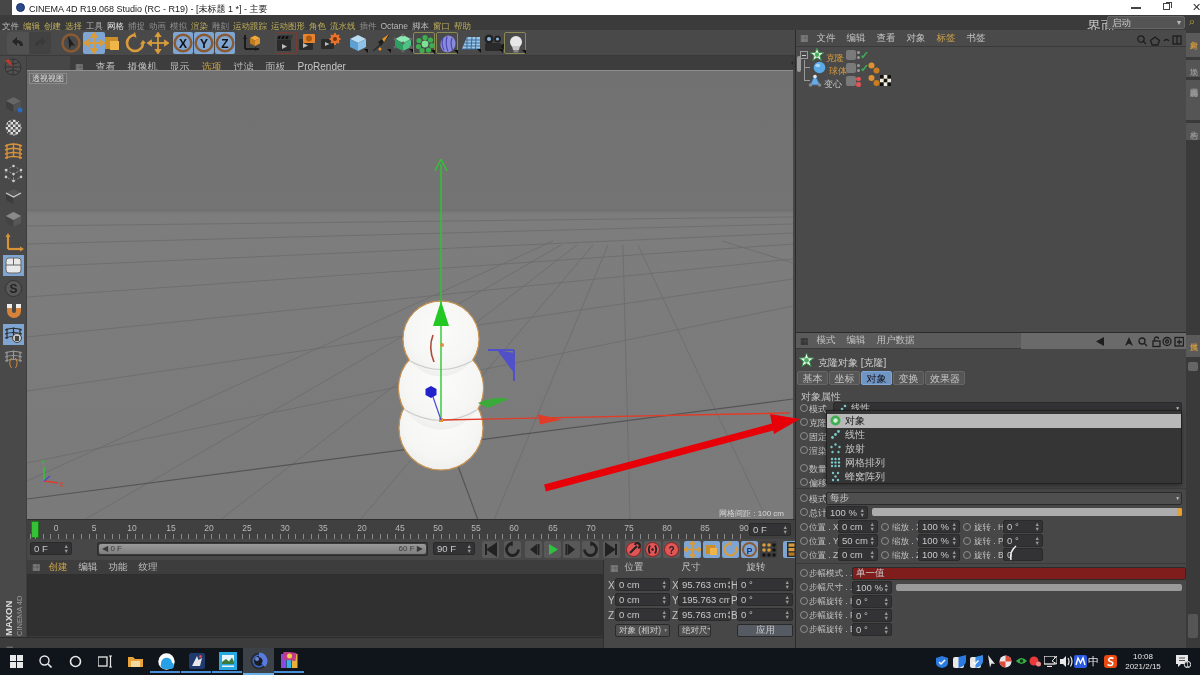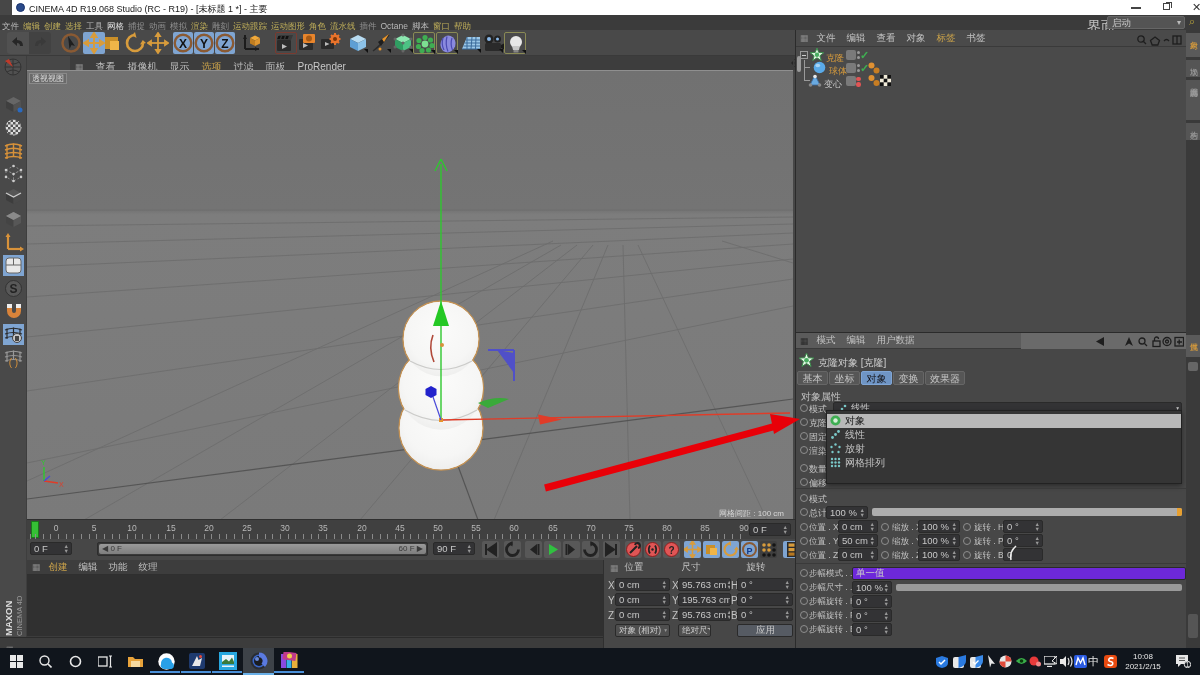--- a/index.html
+++ b/index.html
@@ -766,24 +766,34 @@
             <circle cx="5.5" cy="2" r="1.2"></circle>
             <circle cx="9" cy="2" r="1.2"></circle>
             <circle cx="2" cy="5.5" r="1.2"></circle>
             <circle cx="5.5" cy="5.5" r="1.2"></circle>
             <circle cx="9" cy="5.5" r="1.2"></circle>
             <circle cx="2" cy="9" r="1.2"></circle>
             <circle cx="5.5" cy="9" r="1.2"></circle>
             <circle cx="9" cy="9" r="1.2"></circle>
           </g>
         </svg>网格排列</div>
+  <div class="abs" style="left:0;top:59px;width:354px;height:14px;color:#c3c3c3;font-size:10px;line-height:14px"><svg width="11" height="11" style="vertical-align:-2px;margin:0 4px 0 3px">
+          <g fill="#7ac8c8">
+            <circle cx="3" cy="2" r="1.2"></circle>
+            <circle cx="8" cy="2" r="1.2"></circle>
+            <circle cx="5.5" cy="5.5" r="1.2"></circle>
+            <circle cx="3" cy="9" r="1.2"></circle>
+            <circle cx="8" cy="9" r="1.2"></circle>
+          </g>
+        </svg>蜂窝阵列</div>
  </div>
  <div class="abs" style="left:0;top:155px;width:391px;height:1px;background:#3a3a3a"></div>
  <div class="amdot" style="top:161px"></div>
     <div class="amlab" style="top:160px">模式</div>
+ <div class="fld" style="left:30px;top:159px;width:356px;background:#4f4f4f">每步<span class="spin" style="color:#c8c8c8">▾</span></div>
  <div class="amdot" style="top:175px"></div>
     <div class="amlab" style="top:174px">总计</div>
  <div class="fld" style="left:30px;top:173px;width:42px">100 %<span class="spin">▲<br>▼</span></div>
  <div class="abs" style="left:76px;top:175px;width:310px;height:8px;background:#adadad;border-radius:2px"></div>
  <div class="abs" style="left:381px;top:175px;width:5px;height:8px;background:#e8a030;border-radius:0 2px 2px 0"></div>
  <div class="amdot" style="top:190px"></div>
     <div class="amlab" style="top:189px;font-size:8.5px">位置 . X</div>
  <div class="fld" style="left:42px;top:187px;width:40px">0 cm<span class="spin">▲<br>▼</span></div>
  <div class="amdot" style="left:85px;top:190px"></div>
     <div class="amlab" style="left:96px;top:189px;font-size:8.5px">缩放 . X</div>
@@ -805,21 +815,21 @@
  <div class="fld" style="left:42px;top:215px;width:40px">0 cm<span class="spin">▲<br>▼</span></div>
  <div class="amdot" style="left:85px;top:218px"></div>
     <div class="amlab" style="left:96px;top:217px;font-size:8.5px">缩放 . Z</div>
  <div class="fld" style="left:122px;top:215px;width:42px">100 %<span class="spin">▲<br>▼</span></div>
  <div class="amdot" style="left:167px;top:218px"></div>
     <div class="amlab" style="left:178px;top:217px;font-size:8.5px">旋转 . B</div>
  <div class="fld" style="left:207px;top:215px;width:40px">0</div>
  <div class="abs" style="left:0;top:230px;width:391px;height:1px;background:#3a3a3a"></div>
  <div class="amdot" style="top:236px"></div>
     <div class="amlab" style="top:235px;font-size:8.5px">步幅模式 . .</div>
- <div class="fld" style="left:56px;top:234px;width:334px;background:#6d28d9">单一值</div>
+ <div class="fld" style="left:56px;top:234px;width:334px;background:#7f1d1d">单一值</div>
  <div class="amdot" style="top:250px"></div>
     <div class="amlab" style="top:249px;font-size:8.5px">步幅尺寸 . .</div>
  <div class="fld" style="left:56px;top:248px;width:40px">100 %<span class="spin">▲<br>▼</span></div>
  <div class="abs" style="left:100px;top:251px;width:286px;height:7px;background:#9a9a9a;border-radius:2px"></div>
  <div class="amdot" style="top:264px"></div>
     <div class="amlab" style="top:263px;font-size:8.5px">步幅旋转 . H</div>
  <div class="fld" style="left:56px;top:262px;width:40px">0 °<span class="spin">▲<br>▼</span></div>
  <div class="amdot" style="top:278px"></div>
     <div class="amlab" style="top:277px;font-size:8.5px">步幅旋转 . P</div>
  <div class="fld" style="left:56px;top:276px;width:40px">0 °<span class="spin">▲<br>▼</span></div>

